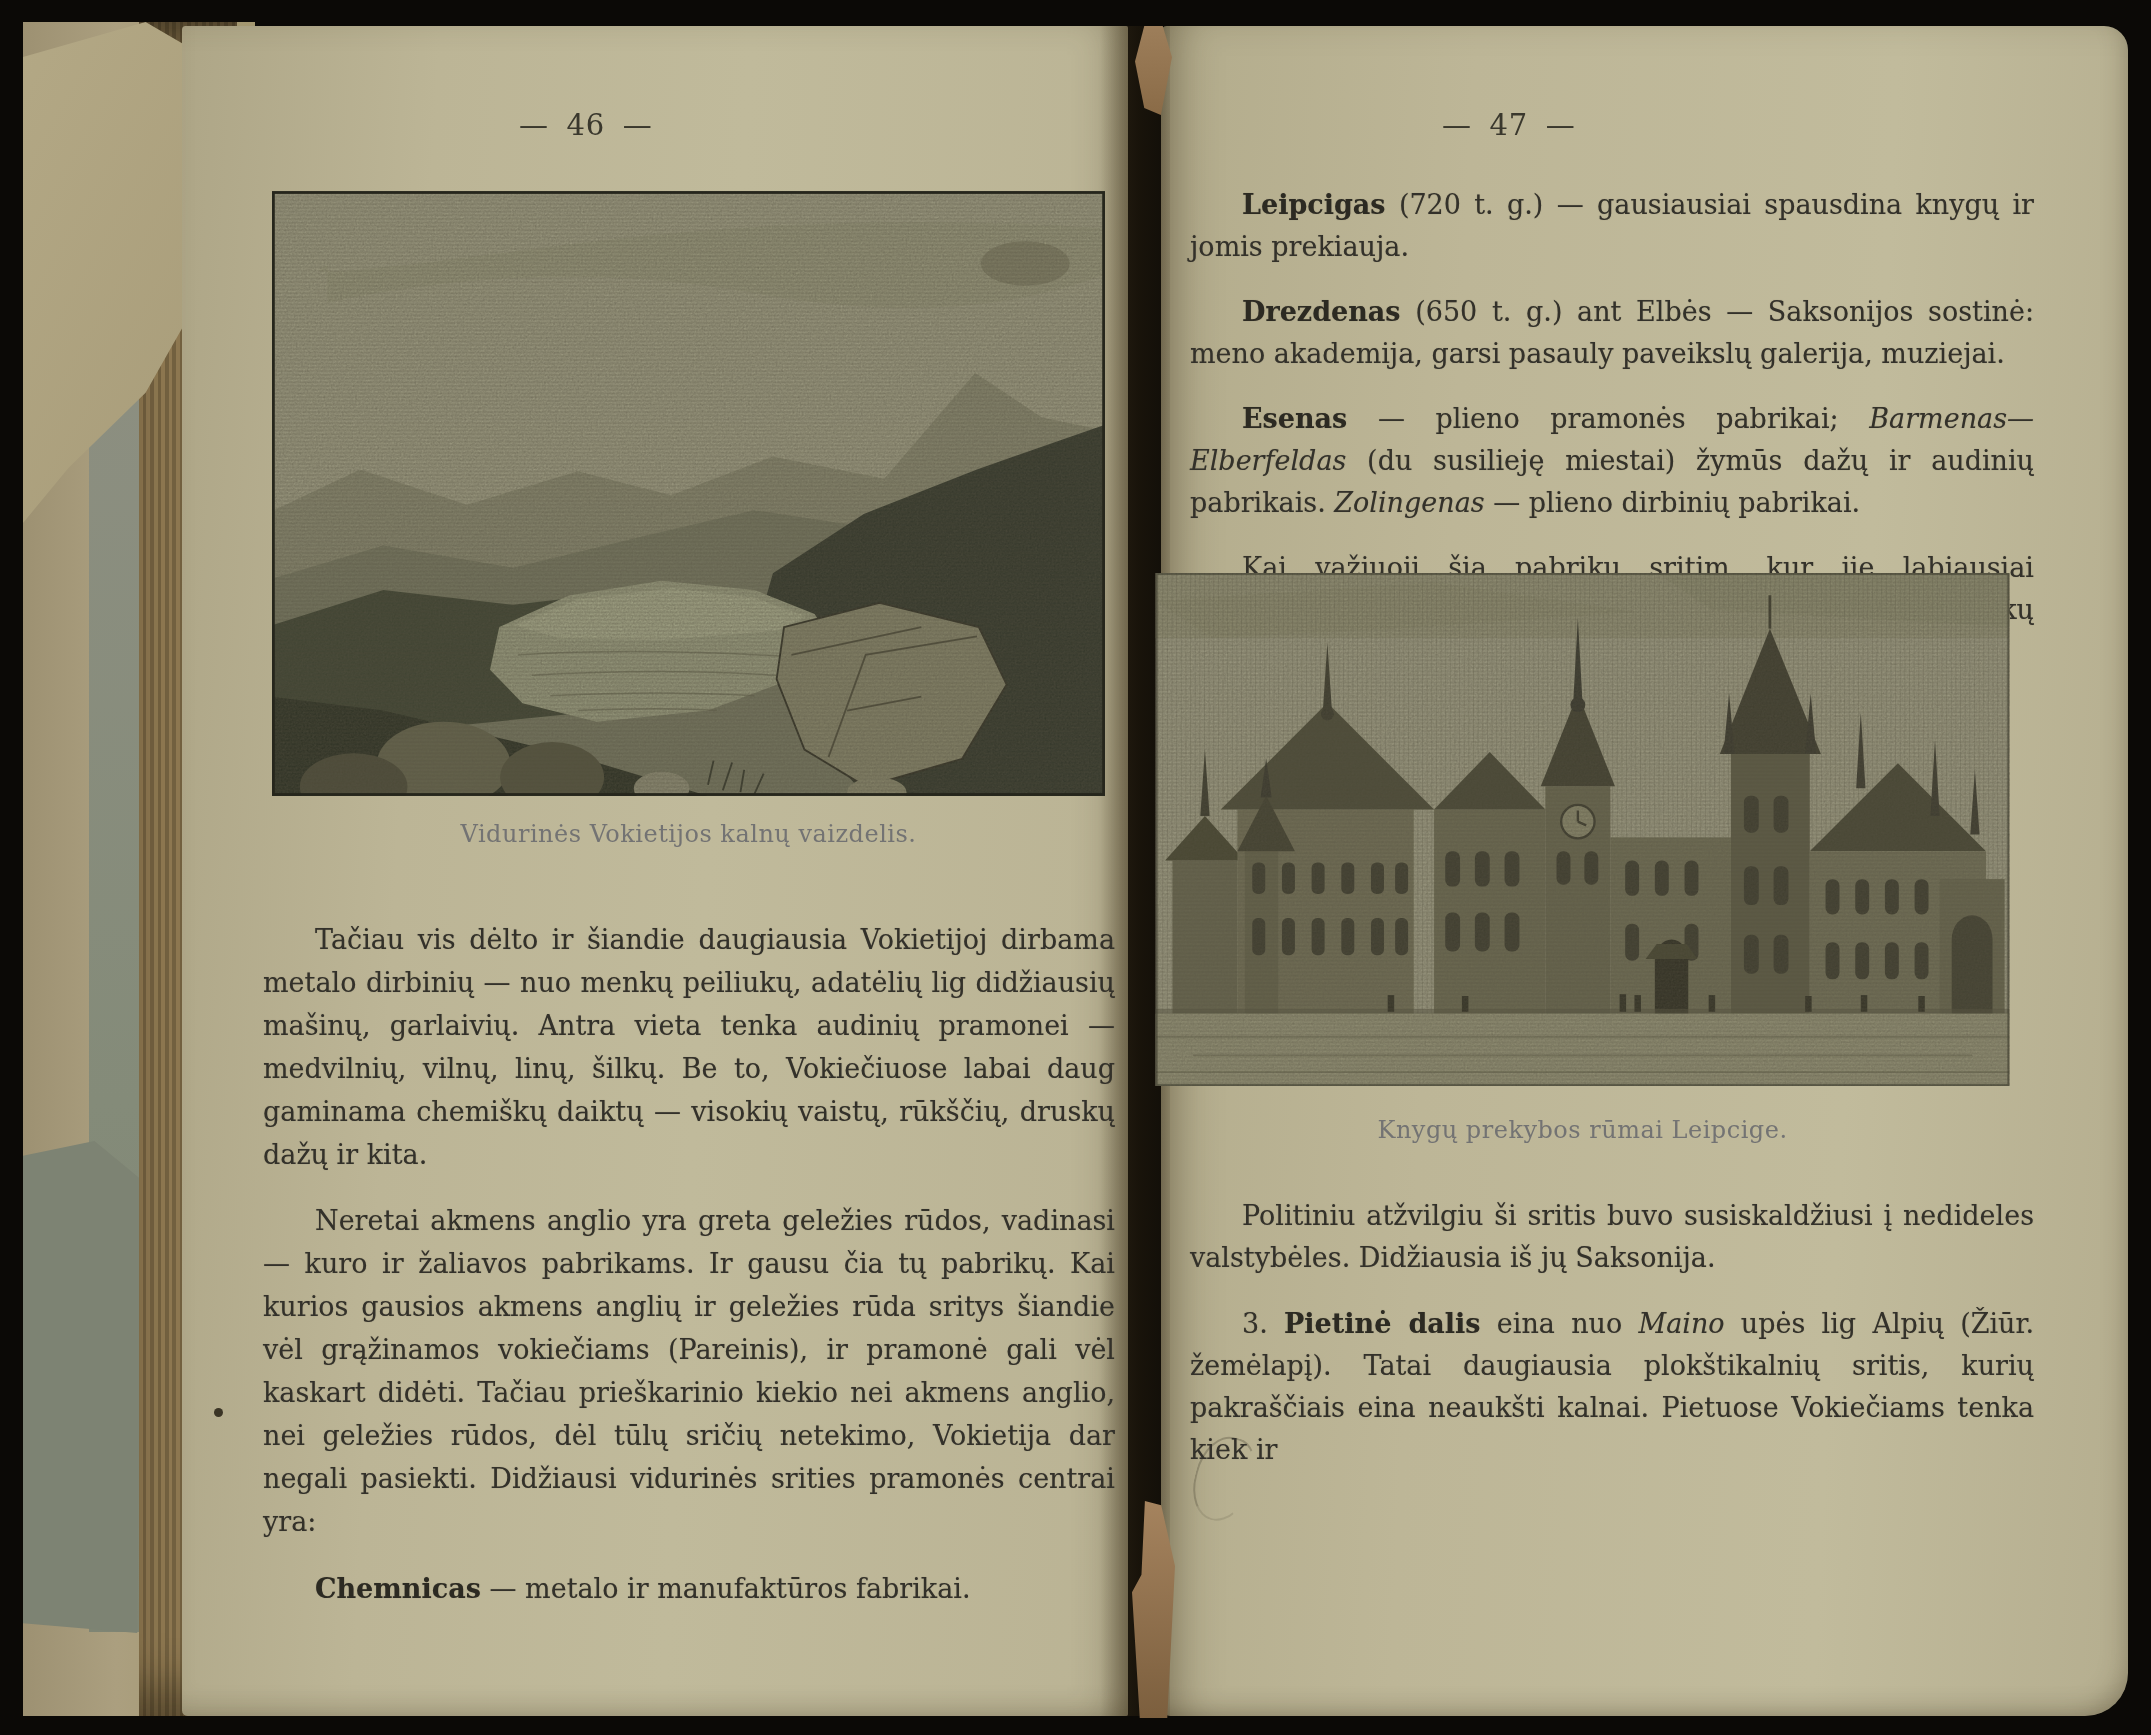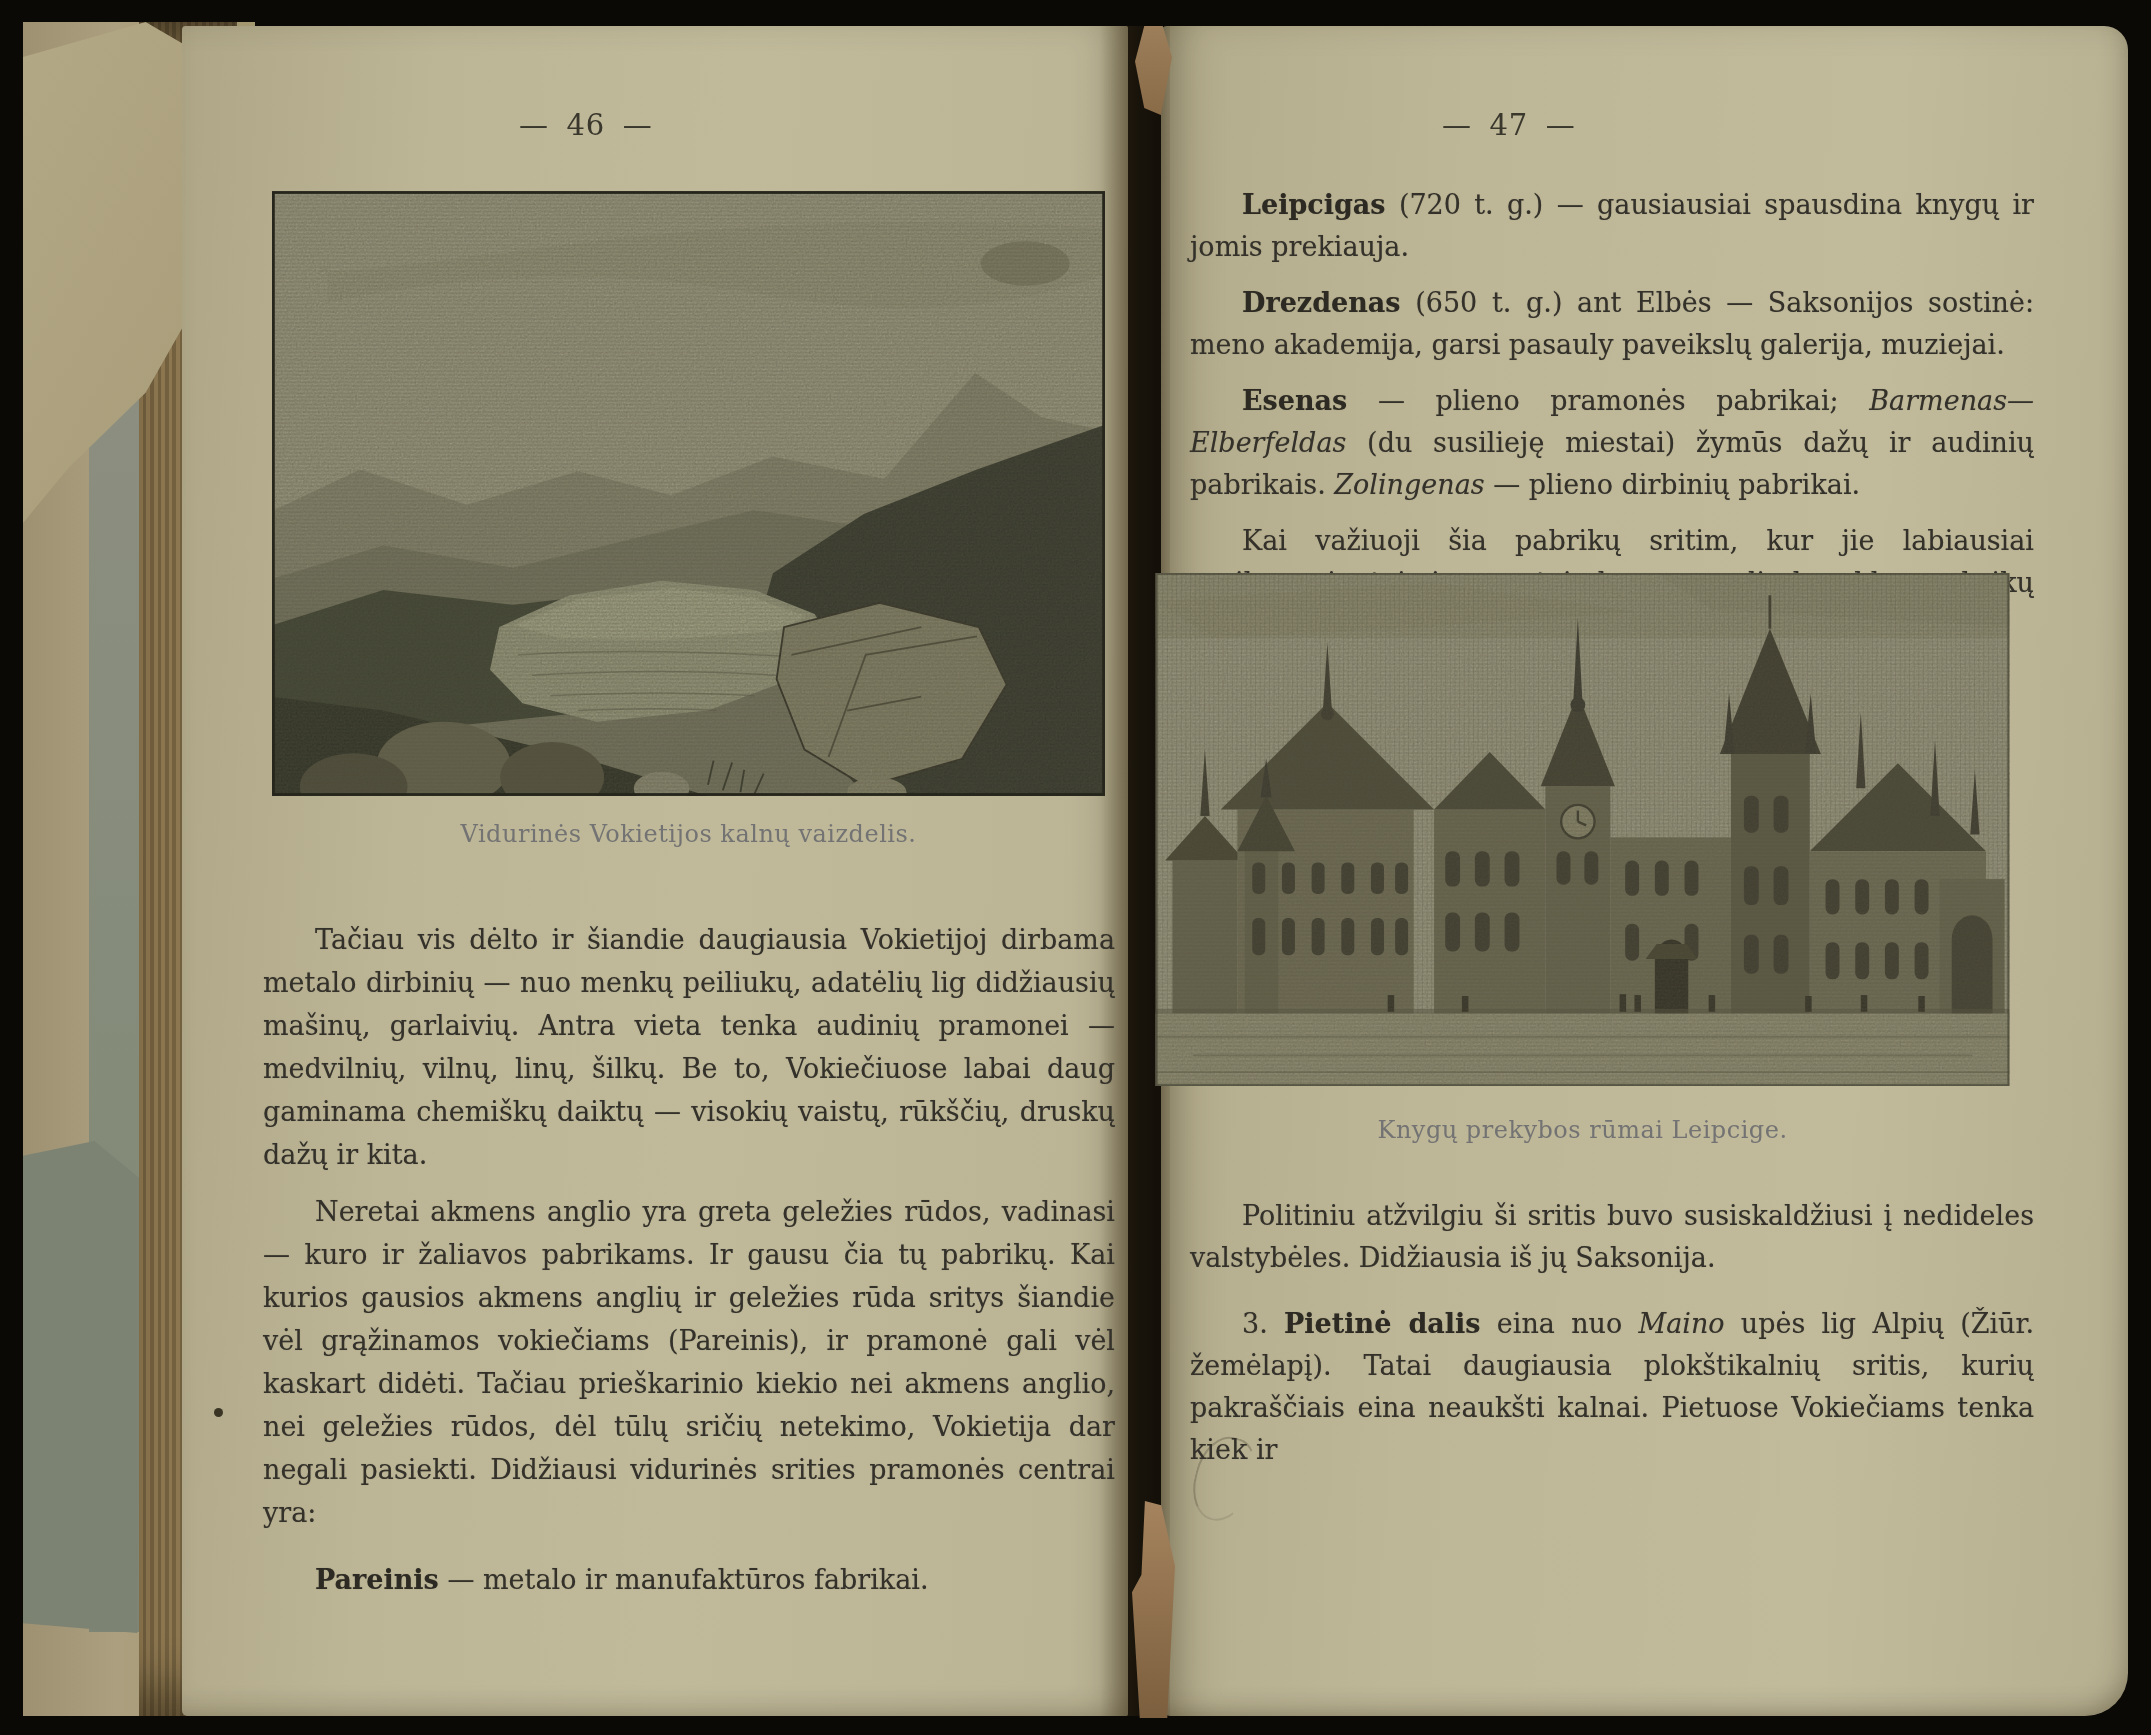--- a/index.html
+++ b/index.html
@@ -40,21 +40,21 @@
   .page-header{position:absolute;font-size:29px;color:#3a382d;
     letter-spacing:0.9px;word-spacing:7.4px;}
   .figure{position:absolute;line-height:0;}
   .figure svg{display:block;}
   .figure-caption{position:absolute;text-align:center;font-size:24px;color:#737373;
     letter-spacing:0.5px;}
   .body-text{position:absolute;font-size:27px;line-height:42px;color:#33312a;
     text-align:justify;text-shadow:0 0 0.9px rgba(52,47,36,.35);}
   .body-text p{margin:0;}
   .body-text p.indent{text-indent:52px;}
-  .body-text p + p{margin-top:14px;}
+  .body-text p + p{margin-top:23px;}
   .body-text p.gap{margin-top:24px;}
   .body-text b{color:#2c2a22;}
   .text-left{line-height:43px;}
   
   .ink-dot{position:absolute;left:214px;top:1408px;width:9.3px;height:9.3px;border-radius:50%;
     background:#3a3425;}
   .pencil-mark{position:absolute;left:1195px;top:1436px;width:54px;height:82px;
     border:2.8px solid rgba(95,90,72,.4);border-right-color:transparent;border-bottom-color:rgba(95,90,72,.2);
     border-radius:55% 45% 60% 50%;transform:rotate(14deg);}
 </style>
@@ -122,21 +122,21 @@
       <rect width="898" height="652" filter="url(#n1)" opacity="0.55"></rect>
       <rect x="1.5" y="1.5" width="895" height="649" fill="none" stroke="#26261c" stroke-width="3"></rect>
     </svg>
   </div>
 
   <div class="figure-caption" style="left:272px;top:820px;width:833px;">Vidurinės Vokietijos kalnų vaizdelis.</div>
 
   <div class="body-text text-left" style="left:263px;top:918px;width:852px;">
       <p class="indent"><span>Tačiau vis dėlto ir šiandie daugiausia Vokietijoj dirbama metalo dirbinių — nuo menkų peiliukų, adatėlių lig didžiausių mašinų, garlaivių. Antra vieta tenka audinių pramonei — medvilnių, vilnų, linų, šilkų.  Be to, Vokiečiuose labai daug gaminama chemiškų daiktų — visokių vaistų, rūkščių, druskų dažų ir kita.</span></p>
       <p class="indent"><span>Neretai akmens anglio yra greta geležies rūdos, vadinasi — kuro ir žaliavos pabrikams.  Ir gausu čia tų pabrikų. Kai kurios gausios akmens anglių ir geležies rūda sritys šiandie vėl grąžinamos vokiečiams (Pareinis), ir pramonė gali vėl kaskart didėti.  Tačiau prieškarinio kiekio nei akmens anglio, nei geležies rūdos,  dėl tūlų sričių netekimo, Vokietija dar negali pasiekti.  Didžiausi vidurinės srities pramonės centrai yra:</span></p>
-      <p class="indent gap"><b>Pareinis</b><span> — metalo ir manufaktūros fabrikai.</span></p>
+      <p class="indent gap"><b>Chemnicas</b><span> — metalo ir manufaktūros fabrikai.</span></p>
     </div>
 
   <div class="ink-dot"></div>
 
   <div class="page-header" style="left:1442px;top:108px;width:241px;">— 47 —</div>
 
   <div class="body-text" style="left:1190px;top:184px;width:844px;">
       <p class="indent"><b>Leipcigas</b><span> (720 t. g.) — gausiausiai  spausdina knygų ir jomis prekiauja.</span></p>
       <p class="indent"><b>Drezdenas</b><span> (650 t. g.) ant Elbės — Saksonijos sostinė: meno akademija, garsi pasauly paveikslų galerija, muziejai.</span></p>
       <p class="indent"><b>Esenas</b><span> — plieno pramonės pabrikai;  </span><i>Barmenas—Elberfeldas</i><span> (du susilieję miestai) žymūs dažų ir audinių pabrikais. </span><i>Zolingenas</i><span> — plieno dirbinių pabrikai.</span></p>

